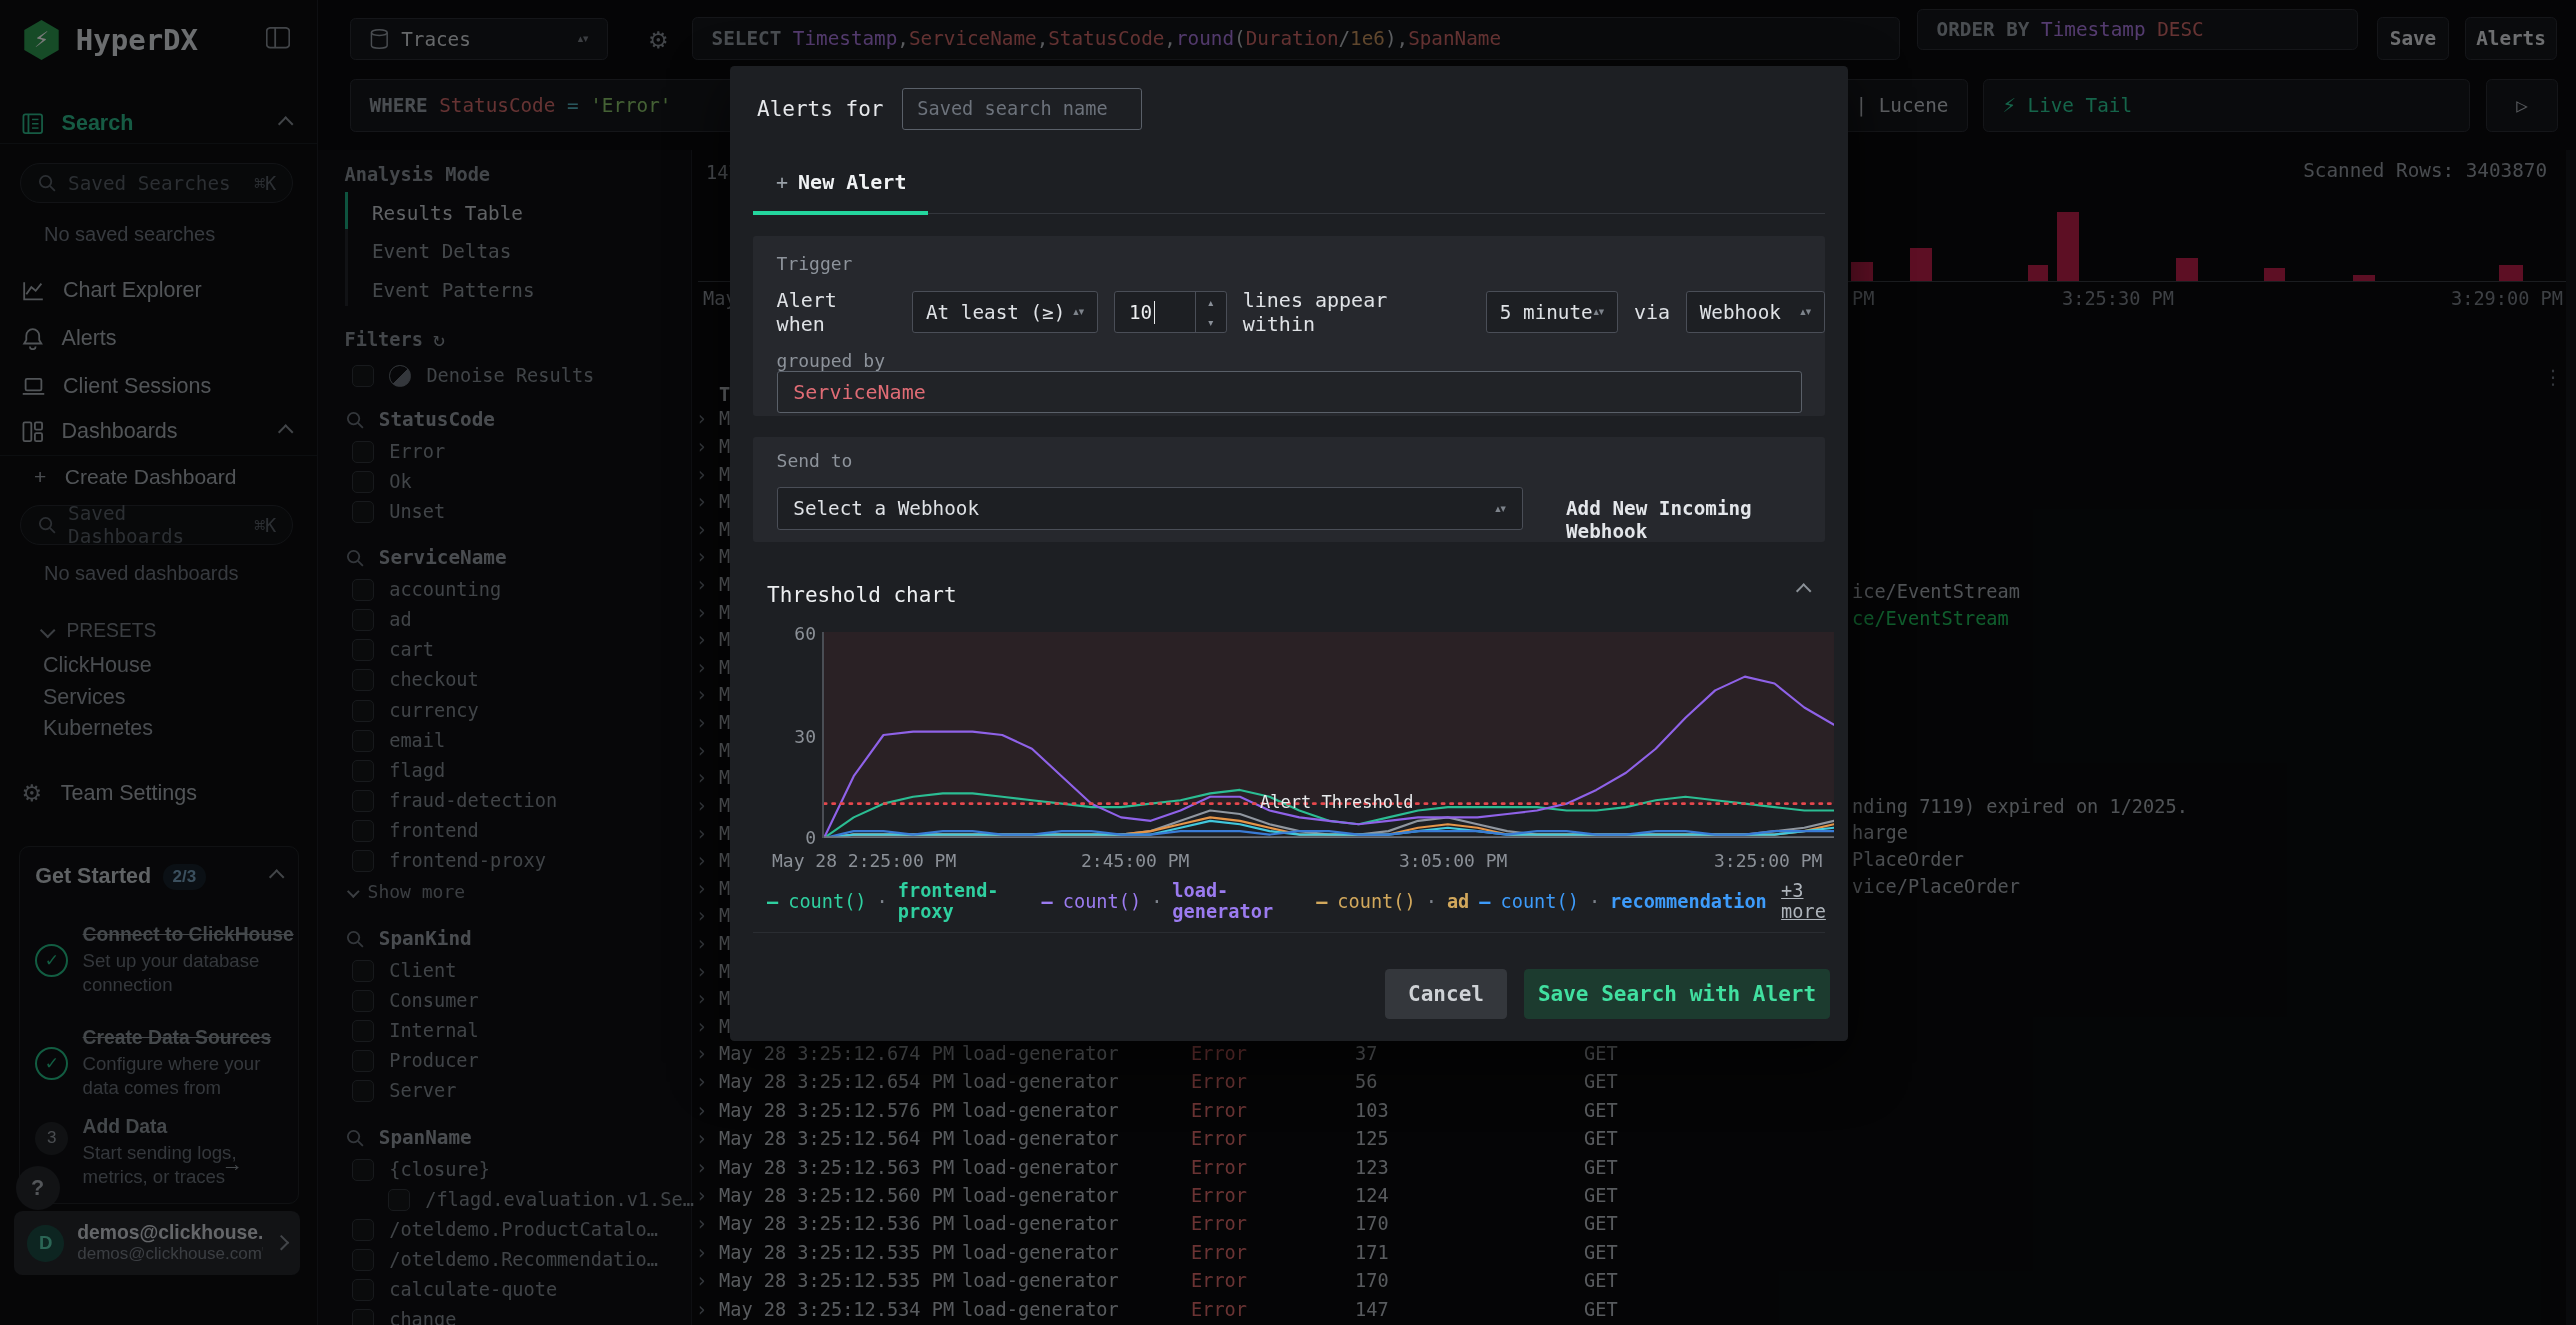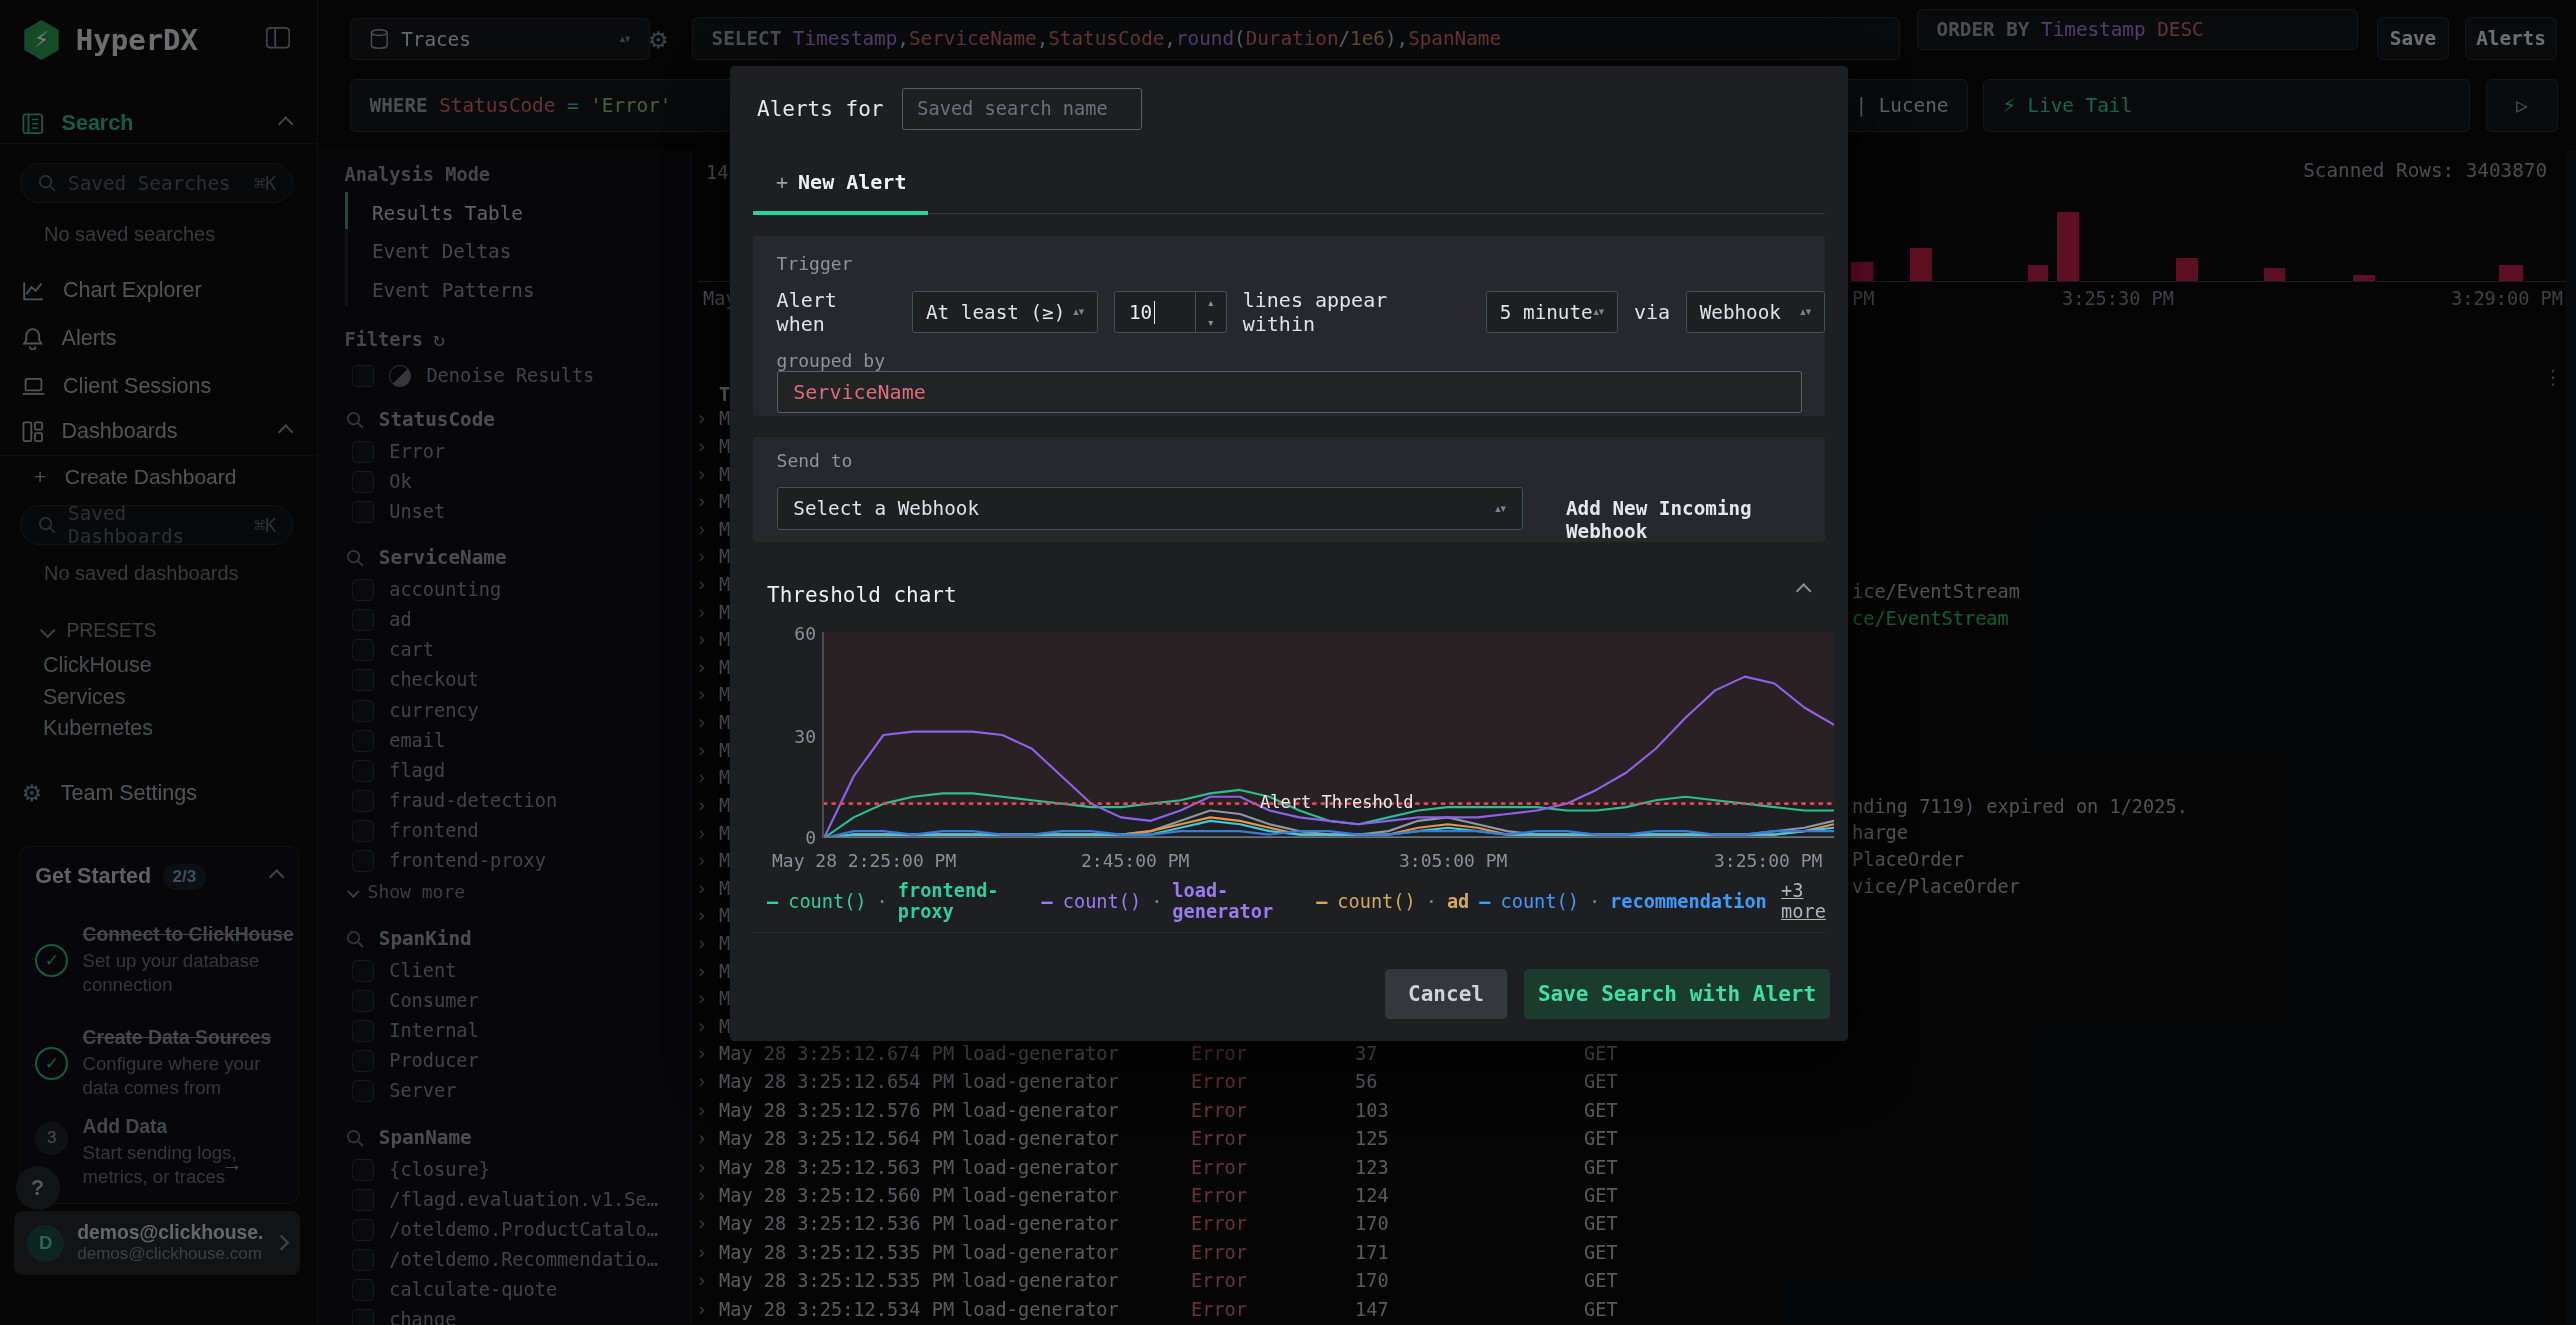--- a/index.html
+++ b/index.html
@@ -321,21 +321,21 @@
         <span style="left:1191px;" class="err">Error</span>
         <span style="left:1355px;">147</span>
         <span style="left:1584px;">GET</span>
       </div>
     </div>
   <div class="v-scroll"></div>
   <div class="kebab">⋮</div>
 </div>
 
 <div class="topbar">
-  <div class="tb-box" style="left:350px; top:18px; width:300px; height:42px;">
+  <div class="tb-box" style="left:350px; top:18px; width:258px; height:42px;">
     <svg class="icon" width="18.6" height="20" viewBox="0 0 26 28">
       <ellipse cx="13" cy="5" rx="11" ry="4" fill="none" stroke="#9aa1a9" stroke-width="2"></ellipse>
       <path d="M2 5 V23 c0 2.2 4.9 4 11 4 s11 -1.8 11 -4 V5" fill="none" stroke="#9aa1a9" stroke-width="2"></path>
     </svg>
     <span style="margin-left:13px;">Traces</span>
     <span class="sel-arrows">▴▾</span>
   </div>
   <span class="abs" style="left:648px; top:27px; color:#8b9198; font-size:23px; font-family:'DejaVu Sans',sans-serif;">⚙</span>
   <div class="tb-box" style="left:692px; top:17px; width:1208px; height:43px;">
     <span id="select-tokens"><span class="kw">SELECT </span><span class="purple">Timestamp</span><span class="p">,</span><span class="red">ServiceName</span><span class="p">,</span><span class="red">StatusCode</span><span class="p">,</span><span class="purple">round</span><span class="p">(</span><span class="red">Duration</span><span class="p">/</span><span class="num">1e6</span><span class="p">)</span><span class="p">,</span><span class="red">SpanName</span></span>
@@ -483,21 +483,21 @@
         <svg class="icon-search" viewBox="0 0 28 28">
           <circle cx="12" cy="12" r="8" fill="none" stroke="#6d747d" stroke-width="2.5"></circle>
           <line x1="18" y1="18" x2="25" y2="25" stroke="#6d747d" stroke-width="2.5"></line>
         </svg>
         <span>SpanName</span>
       </div>
       <div class="f-item" style="top: 1009px;">
         <span class="f-check"></span>
         <span>{closure}</span>
       </div>
-      <div class="f-item" style="top: 1039px;">
+      <div class="f-item" style="top: 1039px; margin-left: 36px;">
         <span class="f-check"></span>
         <span>/flagd.evaluation.v1.Se…</span>
       </div>
       <div class="f-item" style="top: 1069px;">
         <span class="f-check"></span>
         <span>/oteldemo.ProductCatalo…</span>
       </div>
       <div class="f-item" style="top: 1099px;">
         <span class="f-check"></span>
         <span>/oteldemo.Recommendatio…</span>

